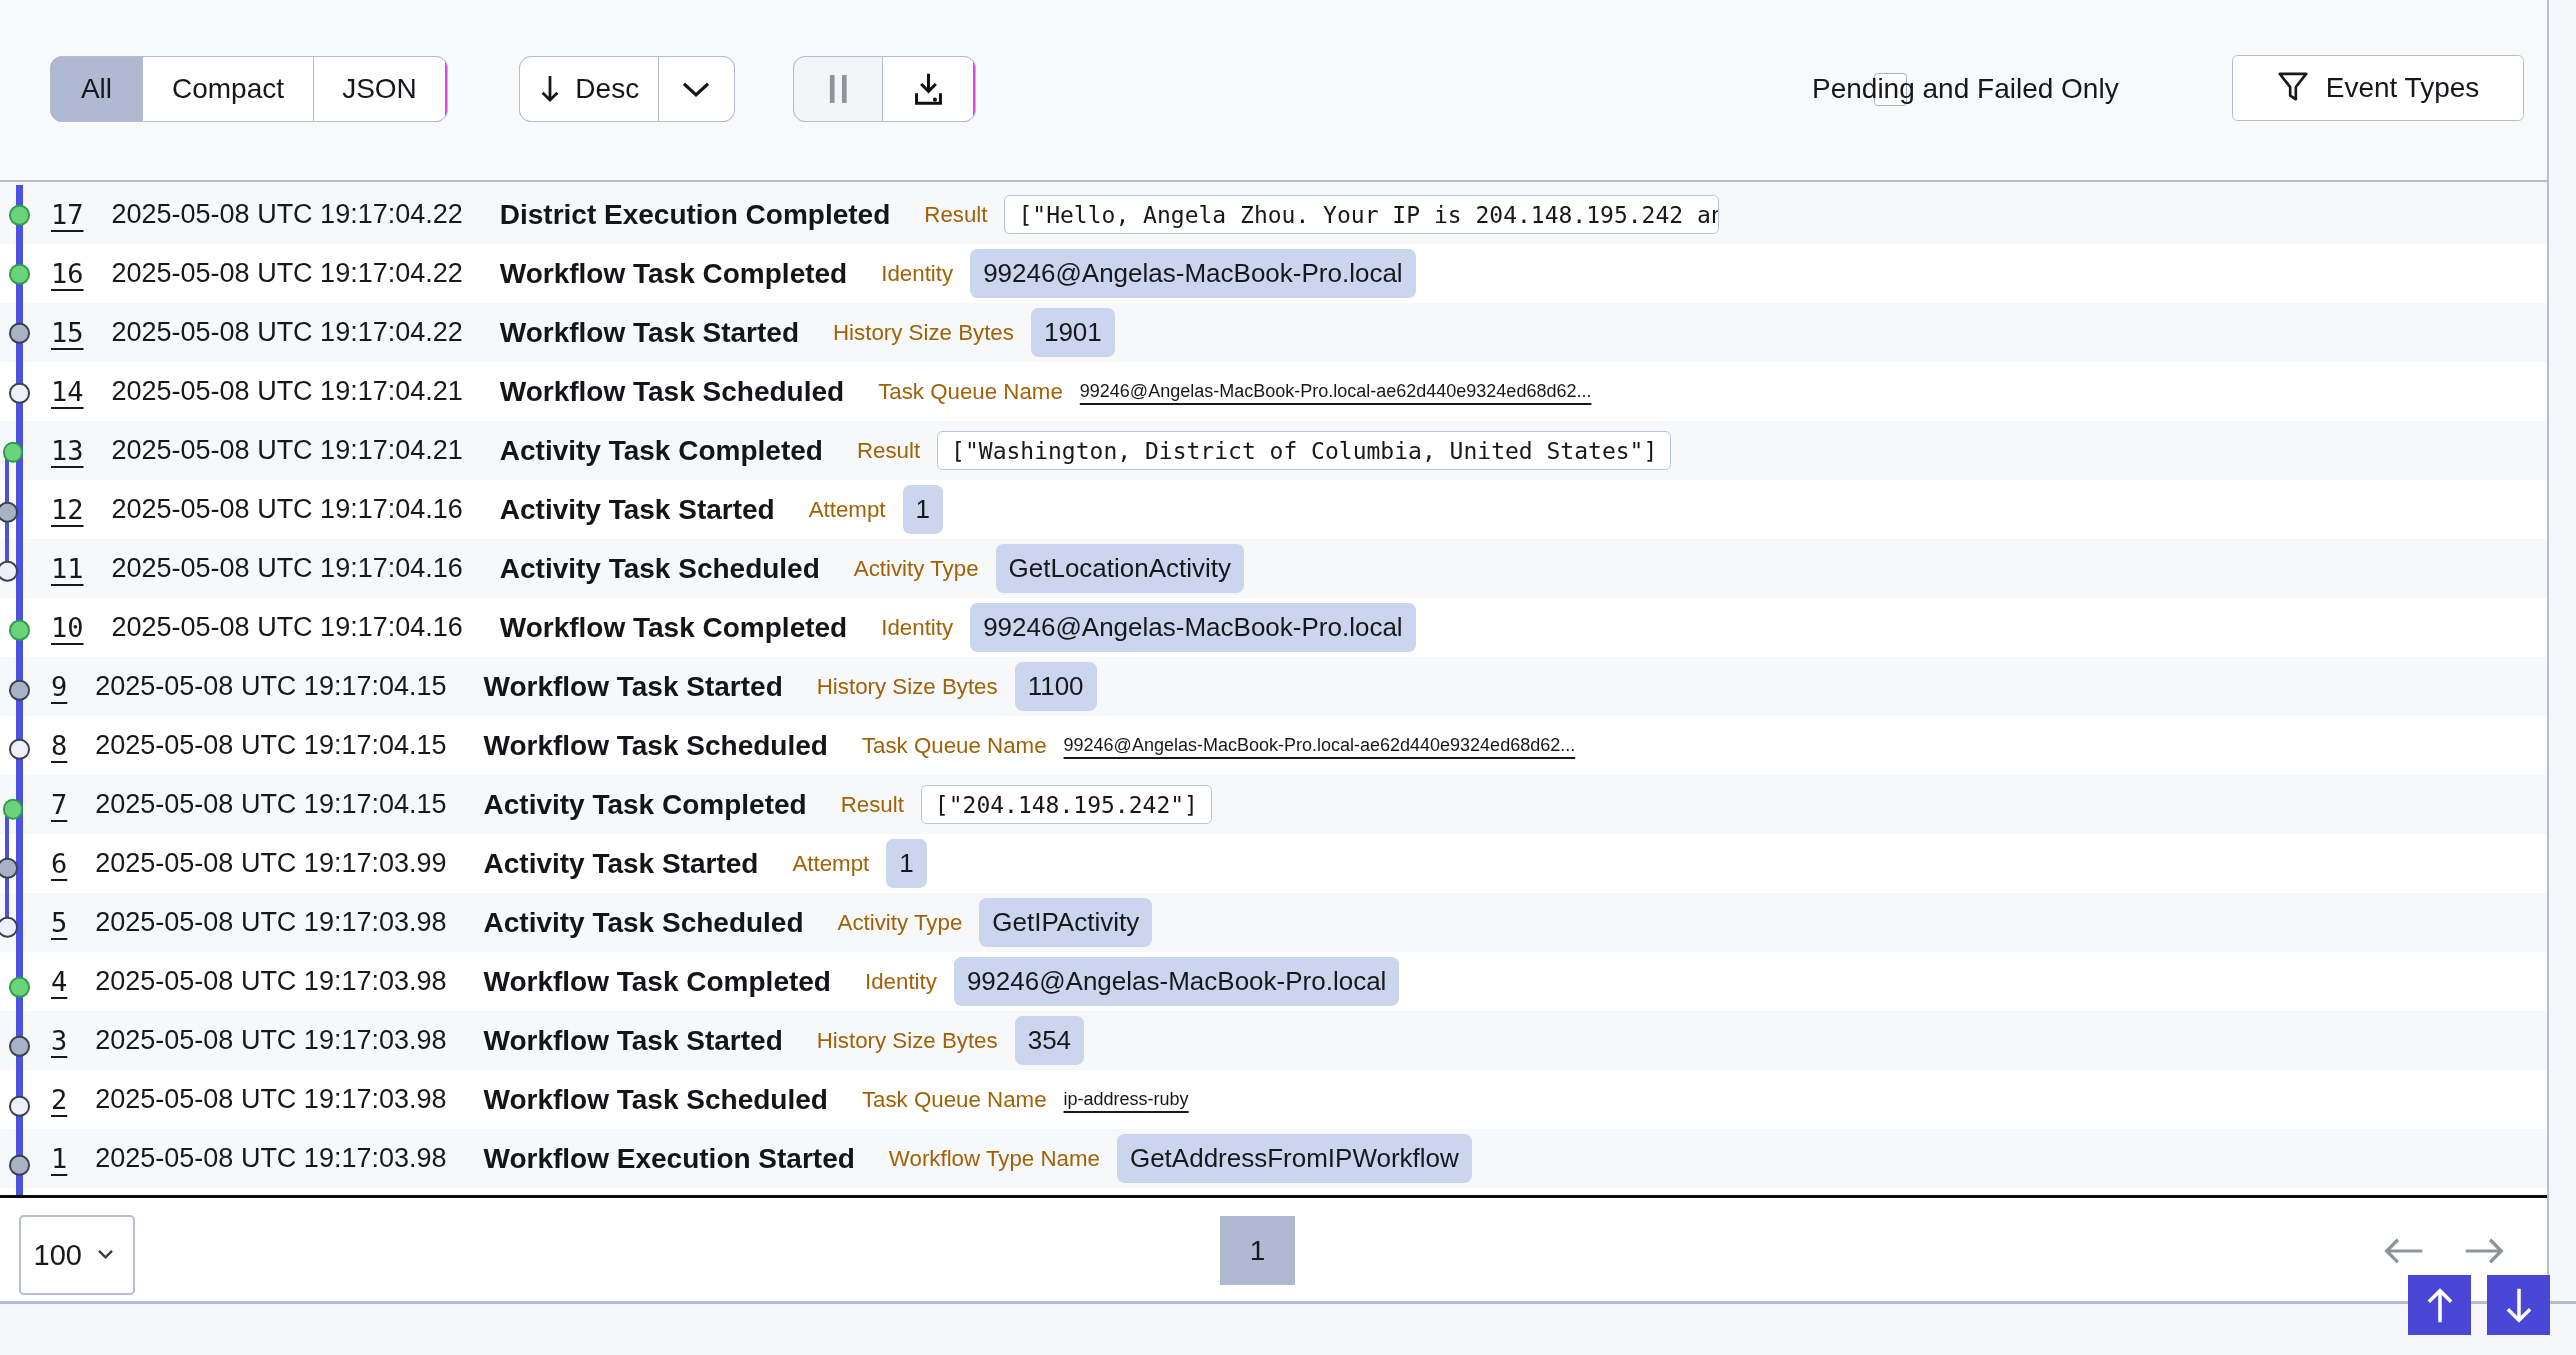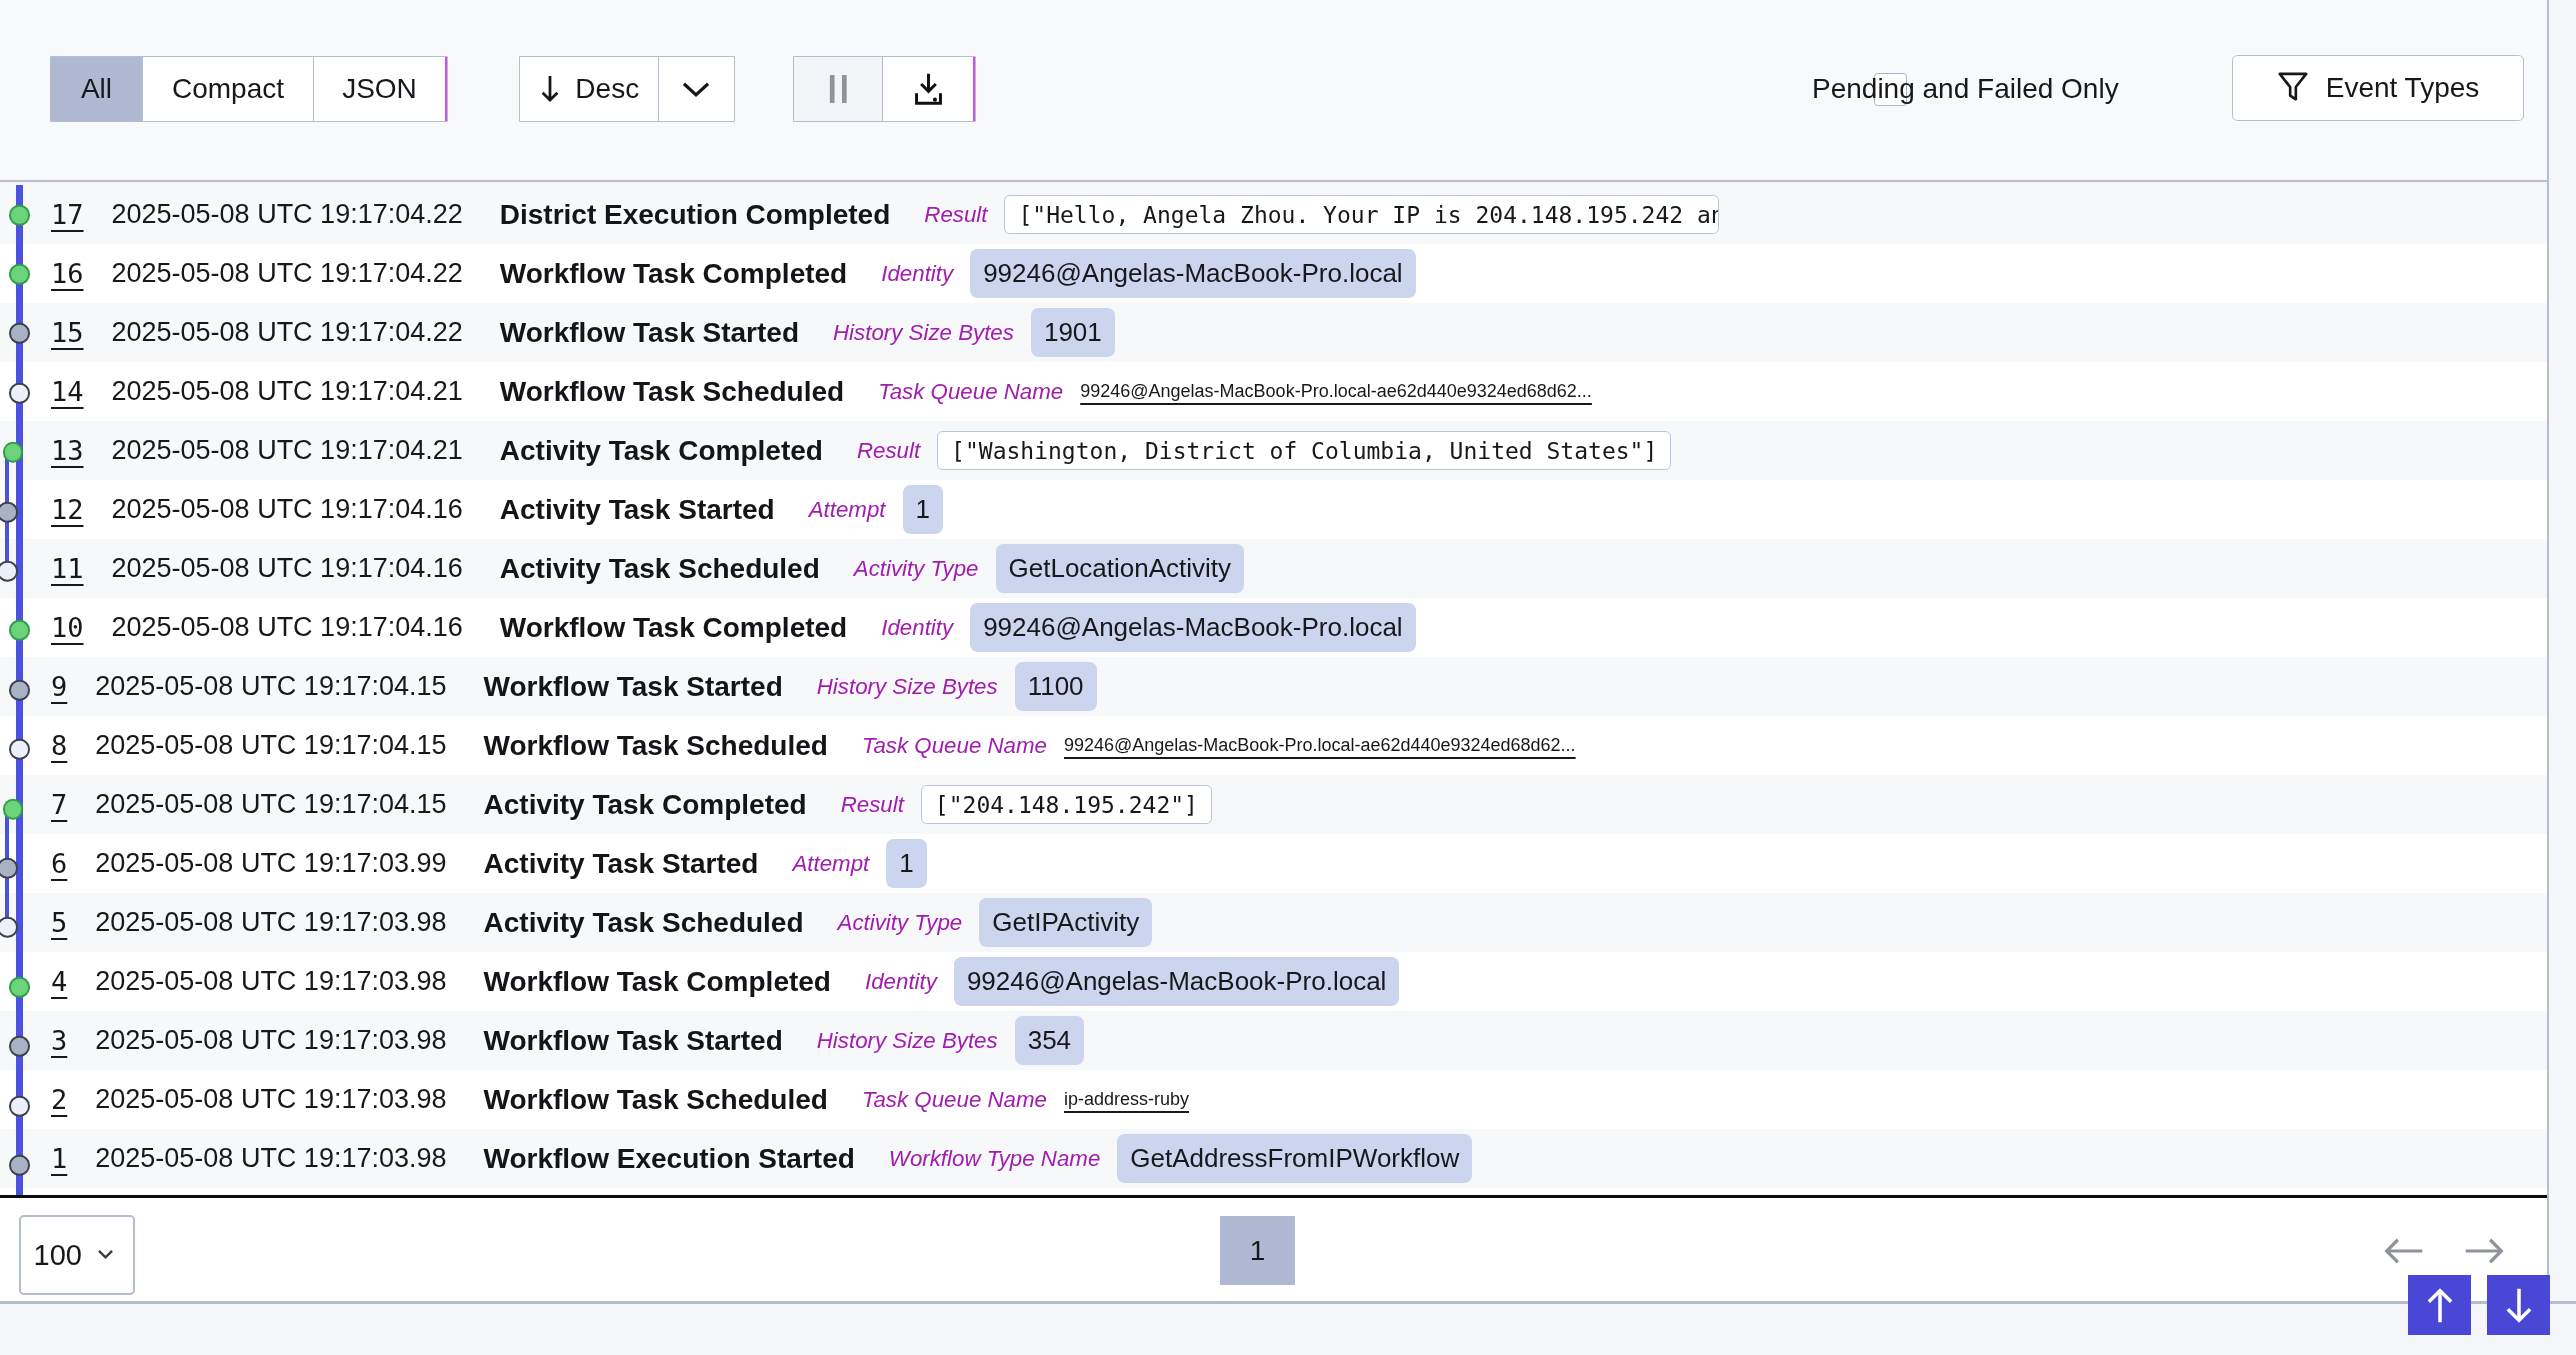--- a/index.html
+++ b/index.html
@@ -9,21 +9,21 @@
   }
   *{box-sizing:border-box;margin:0;padding:0}
   html,body{width:2576px;height:1355px;overflow:hidden;background:#f6f7fa;
     font-family:"Liberation Sans",sans-serif;color:var(--text);}
   .app{position:relative;width:2576px;height:1355px;}
 
   
   .toolbar{position:absolute;top:0;left:0;width:2576px;height:182px;background:#f8f9fb;
     border-bottom:2.8px solid var(--border);}
   .btn-group{position:absolute;top:56px;height:66px;display:flex;background:#d946ef;
-    border:1.9px solid var(--border);border-radius:1px;overflow:hidden;}
+    border:1.9px solid var(--border);border-radius:12px;overflow:hidden;}
   .seg{display:flex;align-items:center;justify-content:center;font-size:28px;height:100%;
     border-right:1.9px solid var(--border);cursor:pointer;background:#fff;color:var(--text);}
   .seg:last-child{border-right:none}
   .seg.selected{background:var(--selected);}
   .tab-group{left:50px;width:398px;}
   .tab-all{width:92px}.tab-compact{width:171px}.tab-json{width:131px}
   .sort-group{left:519px;width:216px;}
   .seg-sort{width:165px;gap:13px}.seg-sort-chevron{width:90px}
   .icon-group{left:793px;width:183px;}
   .seg-pause{width:89px;background:#f3f5f8}.seg-download{width:90px}
@@ -38,21 +38,21 @@
   
   .table{position:absolute;top:185px;left:0;width:2548px;height:1010px;background:#fff;}
   .rows{position:relative;width:100%;height:100%;}
   .row{display:flex;align-items:center;height:59px;padding-left:51px;position:relative;
     white-space:nowrap;background:#fff;}
   .row.alt{background:var(--stripe);}
   .evt-id{font-family:"DejaVu Sans Mono",monospace;font-size:27px;color:var(--text);
     text-decoration:underline;text-underline-offset:5.6px;text-decoration-thickness:1.9px;cursor:pointer;}
   .evt-time{margin-left:28px;font-size:27px;}
   .evt-type{margin-left:37px;font-size:28px;font-weight:bold;color:#141519;}
-  .evt-label{margin-left:34px;font-size:22.3px;color:#a21caf;font-style:italic;}
+  .evt-label{margin-left:34px;font-size:22.3px;color:#a16207;}
   .evt-value{margin-left:17px;font-size:26px;}
   .badge{background:var(--badge);border-radius:7.4px;padding:9px 13px;}
   .code-box{font-family:"DejaVu Sans Mono",monospace;font-size:23px;background:#fff;
     border:1.9px solid #b9c3da;border-radius:5.6px;padding:5.6px 13px;}
   .code-box.clip{display:inline-block;max-width:715px;overflow:hidden;vertical-align:middle;}
   .value-link{font-size:18px;color:var(--text);text-decoration:underline;
     text-underline-offset:5.6px;text-decoration-thickness:1.9px;cursor:pointer;}
 
   
   .overlay{position:absolute;inset:0;pointer-events:none;}

